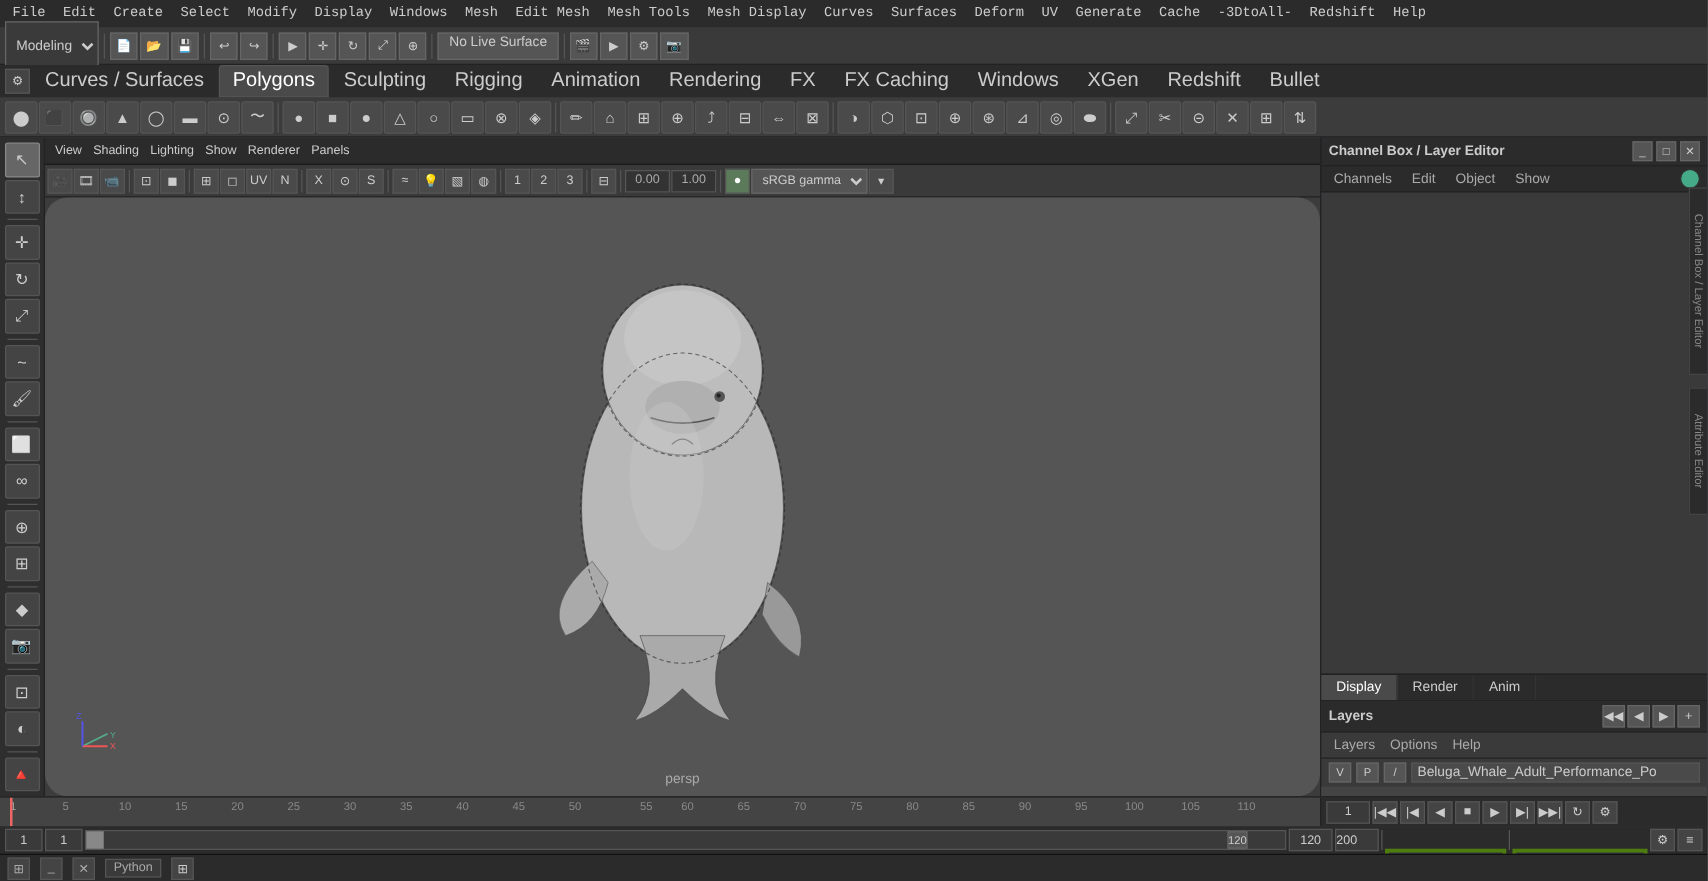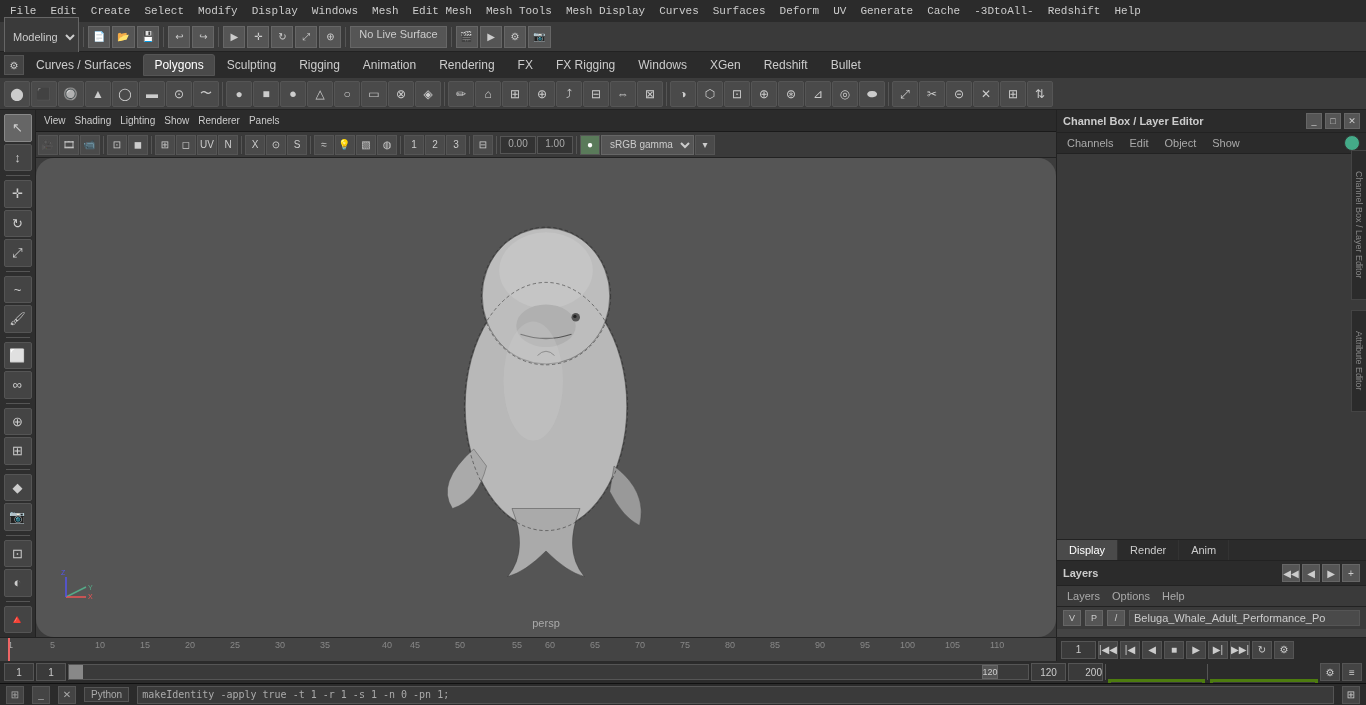--- a/index.html
+++ b/index.html
@@ -87,21 +87,21 @@
       align-items: center;
       background: #2b2b2b;
       height: 26px;
       padding: 0 4px;
       gap: 1px;
     }
     .tab-item {
       padding: 3px 10px;
       color: #ccc;
       cursor: pointer;
-      font-size: 12px;
+      font-size: 16px;
       border-radius: 3px 3px 0 0;
       border: 1px solid transparent;
     }
     .tab-item.active {
       background: #4a4a4a;
       border-color: #555;
       color: #fff;
     }
     .tab-left-icon {
       width: 20px;
@@ -637,21 +637,21 @@
 
   <div id="tab-bar">
     <div class="tab-left-icon">⚙</div>
     <div class="tab-item">Curves / Surfaces</div>
     <div class="tab-item active">Polygons</div>
     <div class="tab-item">Sculpting</div>
     <div class="tab-item">Rigging</div>
     <div class="tab-item">Animation</div>
     <div class="tab-item">Rendering</div>
     <div class="tab-item">FX</div>
-    <div class="tab-item">FX Rigging</div>
+    <div class="tab-item">FX Caching</div>
     <div class="tab-item">Windows</div>
     <div class="tab-item">XGen</div>
     <div class="tab-item">Redshift</div>
     <div class="tab-item">Bullet</div>
   </div>
 
   <div id="icon-shelf">
 
     <div class="shelf-icon">⬤</div>
     <div class="shelf-icon">⬛</div>
@@ -893,21 +893,21 @@
 
         <div style="position:relative; width:100%; height:100%; display:flex; align-items:center; padding: 0 8px;">
           <div style="position:absolute; top:2px; left:8px; font-size:9px; color:#aaa;">1</div>
           <div style="position:absolute; top:2px; left:50px; font-size:9px; color:#888;">5</div>
           <div style="position:absolute; top:2px; left:95px; font-size:9px; color:#888;">10</div>
           <div style="position:absolute; top:2px; left:140px; font-size:9px; color:#888;">15</div>
           <div style="position:absolute; top:2px; left:185px; font-size:9px; color:#888;">20</div>
           <div style="position:absolute; top:2px; left:230px; font-size:9px; color:#888;">25</div>
           <div style="position:absolute; top:2px; left:275px; font-size:9px; color:#888;">30</div>
           <div style="position:absolute; top:2px; left:320px; font-size:9px; color:#888;">35</div>
-          <div style="position:absolute; top:2px; left:365px; font-size:9px; color:#888;margin-left:17px;">40</div>
+          <div style="position:absolute; top:2px; left:365px; font-size:9px; color:#888;">40</div>
           <div style="position:absolute; top:2px; left:410px; font-size:9px; color:#888;">45</div>
           <div style="position:absolute; top:2px; left:455px; font-size:9px; color:#888;">50</div>
           <div style="position:absolute; top:2px; left:512px; font-size:9px; color:#888;">55</div>
           <div style="position:absolute; top:2px; left:545px; font-size:9px; color:#888;">60</div>
           <div style="position:absolute; top:2px; left:590px; font-size:9px; color:#888;">65</div>
           <div style="position:absolute; top:2px; left:635px; font-size:9px; color:#888;">70</div>
           <div style="position:absolute; top:2px; left:680px; font-size:9px; color:#888;">75</div>
           <div style="position:absolute; top:2px; left:725px; font-size:9px; color:#888;">80</div>
           <div style="position:absolute; top:2px; left:770px; font-size:9px; color:#888;">85</div>
           <div style="position:absolute; top:2px; left:815px; font-size:9px; color:#888;">90</div>
@@ -937,36 +937,35 @@
 
   <div id="playback-row">
     <input type="text" class="pb-field" style="width: 30px; height: 18px; background: rgb(58, 58, 58); border: 1px solid rgb(85, 85, 85); color: rgb(204, 204, 204); font-size: 10px; text-align: center;" value="1">
     <input type="text" class="pb-field" style="width: 30px; height: 18px; background: rgb(58, 58, 58); border: 1px solid rgb(85, 85, 85); color: rgb(204, 204, 204); font-size: 10px; text-align: center;" value="1">
     <div class="pb-slider-wrap" style="flex:1; height:16px; background:#3a3a3a; border:1px solid #555; position:relative;">
       <div style="position:absolute; top:0; left:0; width:14px; height:100%; background:#888;"></div>
 
       <div style="position:absolute; top:0; right:30px; width:16px; height:100%; background:#555; border:1px solid #666; display:flex; align-items:center; justify-content:center; font-size:9px; color:#ccc; cursor:pointer;">120</div>
     </div>
     <input type="text" class="pb-field" style="width: 35px; height: 18px; background: rgb(58, 58, 58); border: 1px solid rgb(85, 85, 85); color: rgb(204, 204, 204); font-size: 10px; text-align: center;" value="120">
-    <input type="text" class="pb-field" style="width: 35px; height: 18px; background: rgb(58, 58, 58); border: 1px solid rgb(85, 85, 85); color: rgb(204, 204, 204); font-size: 10px; text-align: right;" value="200">
+    <input type="text" class="pb-field" style="width: 35px; height: 18px; background: rgb(58, 58, 58); border: 1px solid rgb(85, 85, 85); color: rgb(204, 204, 204); font-size: 10px; text-align: left;" value="200">
     <div style="width:1px; height:16px; background:#555;"></div>
     <select class="pb-dropdown" style="min-width:90px;">
       <option>No Anim Layer</option>
     </select>
     <div style="width:1px; height:16px; background:#555;"></div>
     <select class="pb-dropdown" style="min-width:100px;">
       <option>No Character Set</option>
     </select>
     <div class="pb-icon-btn">⚙</div>
     <div class="pb-icon-btn">≡</div>
   </div>
 
   <div id="status-bar">
 
     <div style="width:18px; height:18px; background:#444; border:1px solid #555; display:flex; align-items:center; justify-content:center; cursor:pointer; font-size:10px;">⊞</div>
     <div style="width:18px; height:18px; background:#444; border:1px solid #555; display:flex; align-items:center; justify-content:center; cursor:pointer; font-size:10px;">_</div>
     <div style="width:18px; height:18px; background:#444; border:1px solid #555; display:flex; align-items:center; justify-content:center; cursor:pointer; font-size:10px;">✕</div>
     <div id="python-label">Python</div>
-    <input type="text" id="command-line" value="makeIdentity -apply true -t 1 -r 1 -s 1 -n 0 -pn 1;" style="">
     <div id="cmd-icon">⊞</div>
   </div>
 
 </div>
 
 </body></html>

